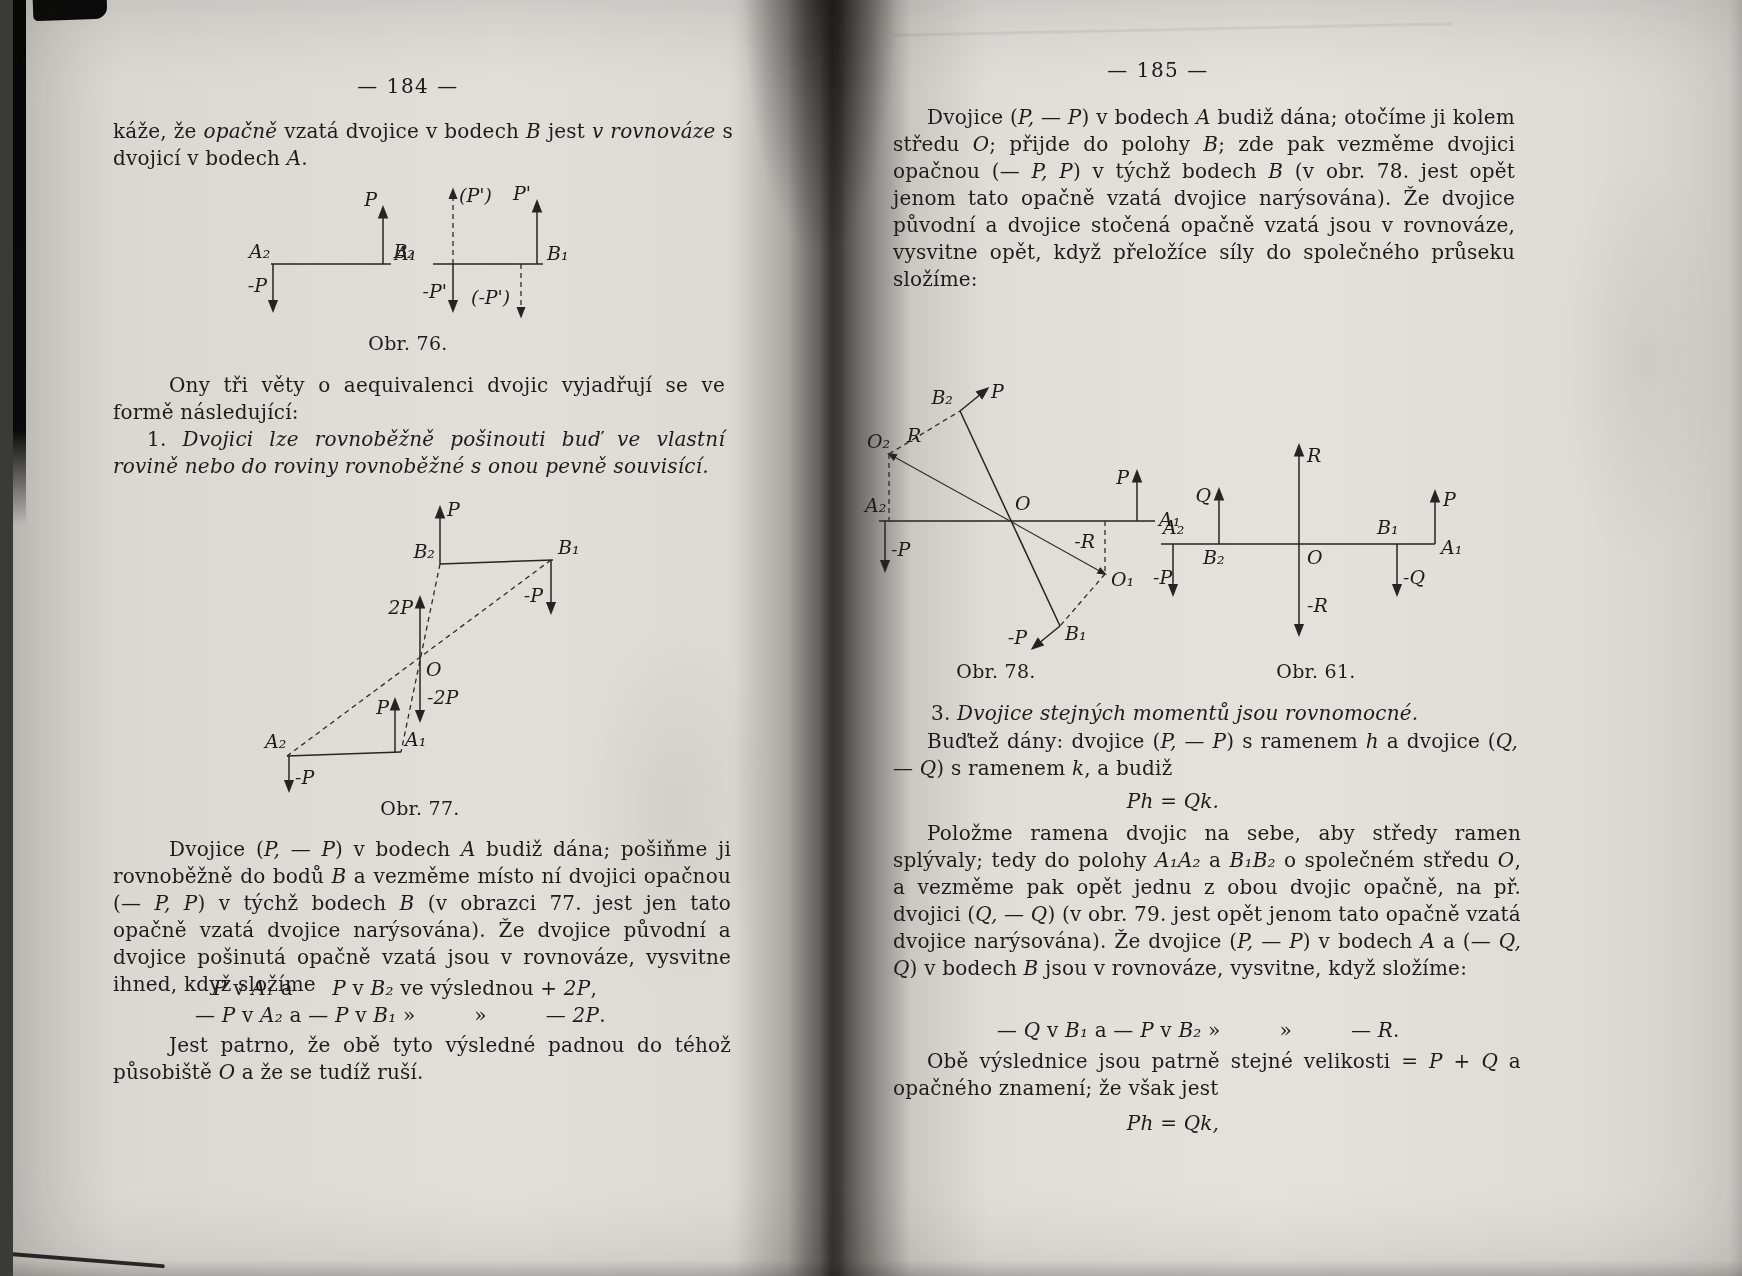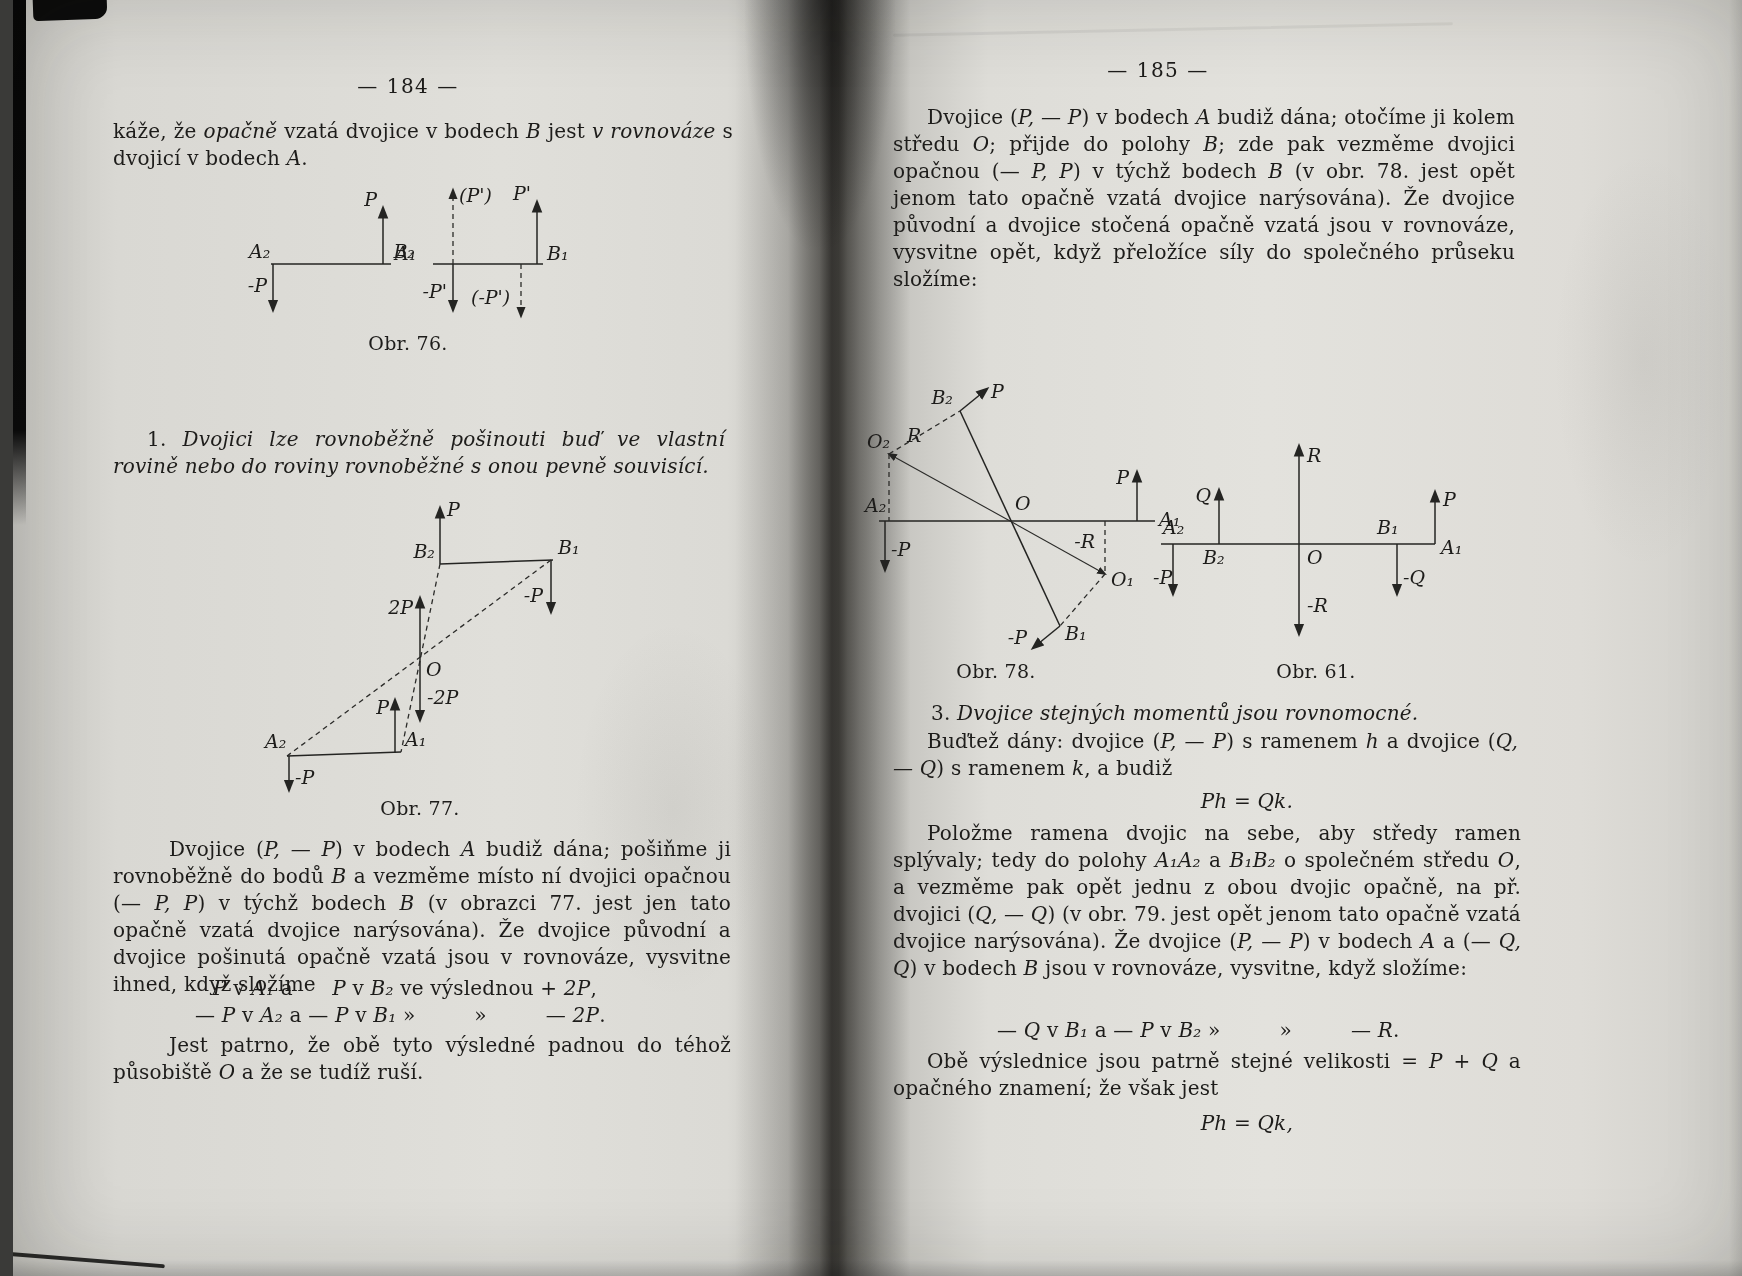--- a/index.html
+++ b/index.html
@@ -38,21 +38,21 @@
   .crease { position:absolute; left:880px; top:28px; width:560px; height:3px;
     background:rgba(0,0,0,0.05); transform:rotate(-1.2deg); border-radius:2px; }
   .smudge { position:absolute; background:radial-gradient(ellipse, rgba(60,58,54,0.07), rgba(0,0,0,0) 70%); }
 
   
   .pageno { position:absolute; text-align:center; font-size:20px; letter-spacing:1.5px; }
   .para { position:absolute; font-size:20px; line-height:27px; text-align:justify; letter-spacing:0.2px; }
   .ind  { text-indent:56px; }
   .ind-sm { text-indent:34px; }
   .eq   { position:absolute; font-size:20px; line-height:26px; white-space:pre; letter-spacing:0.2px; }
-  .eq-center { text-align:right; }
+  .eq-center { text-align:center; }
   .caption { position:absolute; text-align:center; font-size:19px; letter-spacing:0.3px; }
   .it { font-style:italic; }
 
   
   svg.fig { position:absolute; overflow:visible; }
   .ln  { stroke:#242422; stroke-width:1.5; fill:none; }
   .thin{ stroke:#2b2b29; stroke-width:1.1; fill:none; }
   .dsh { stroke:#2b2b29; stroke-width:1.3; fill:none; stroke-dasharray:5 4; }
   svg.fig text { font:italic 19px "DejaVu Serif","Liberation Serif",serif; fill:#1d1c1a; }
 </style>
@@ -96,20 +96,21 @@
     <text x="26" y="116" text-anchor="end">-P</text>
     <text x="174" y="82" text-anchor="end">B₂</text>
     <text x="306" y="84">B₁</text>
     <text x="218" y="26">(P')</text>
     <text x="290" y="24" text-anchor="end">P'</text>
     <text x="206" y="122" text-anchor="end">-P'</text>
     <text x="230" y="128">(-P')</text>
   </svg>
   <div class="caption" style="left:340px;top:332px;width:110px">Obr. 76.</div>
 
+  <div class="para ind" style="left:100px;top:372px;width:612px"><span>Ony tři věty o aequivalenci dvojic vyjadřují se ve formě následující:</span></div>
   <div class="para ind-sm" style="left:100px;top:426px;width:612px"><span>1. </span><span class="it">Dvojici lze rovnoběžně pošinouti buď ve vlastní rovině nebo do roviny rovnoběžné s onou pevně souvisící.</span></div>
 
   <svg class="fig" style="left:242px;top:494px;width:330px;height:300px" viewBox="0 0 330 300">
     <defs>
       <marker id="m77" markerWidth="9" markerHeight="8" refX="7" refY="4" orient="auto">
         <path d="M0,0.5 L9,4 L0,7.5 z" fill="#242422"></path>
       </marker>
     </defs>
     <path class="ln" d="M185,70 V14" marker-end="url(#m77)"></path>
     <path class="ln" d="M185,70 L298,66"></path>

